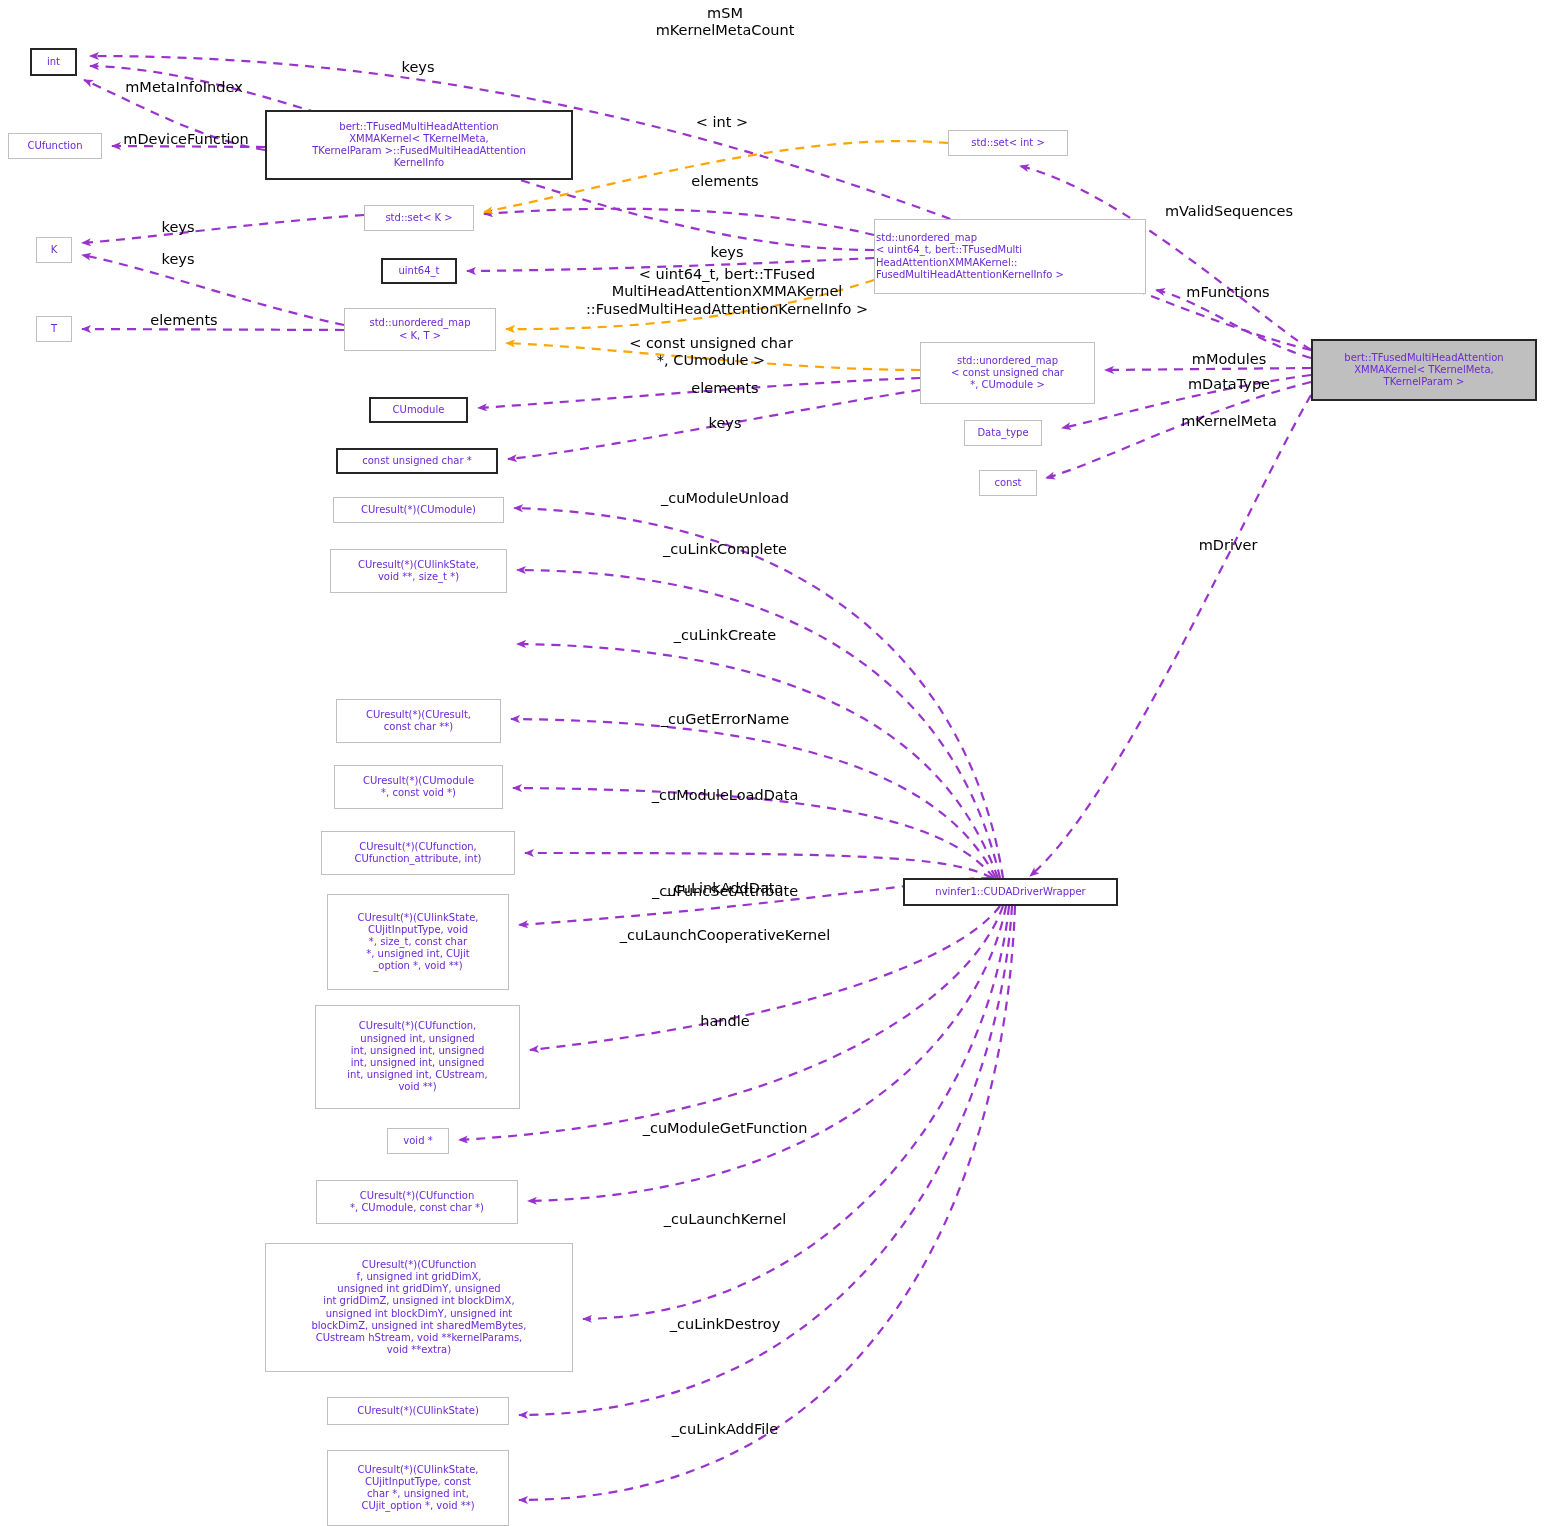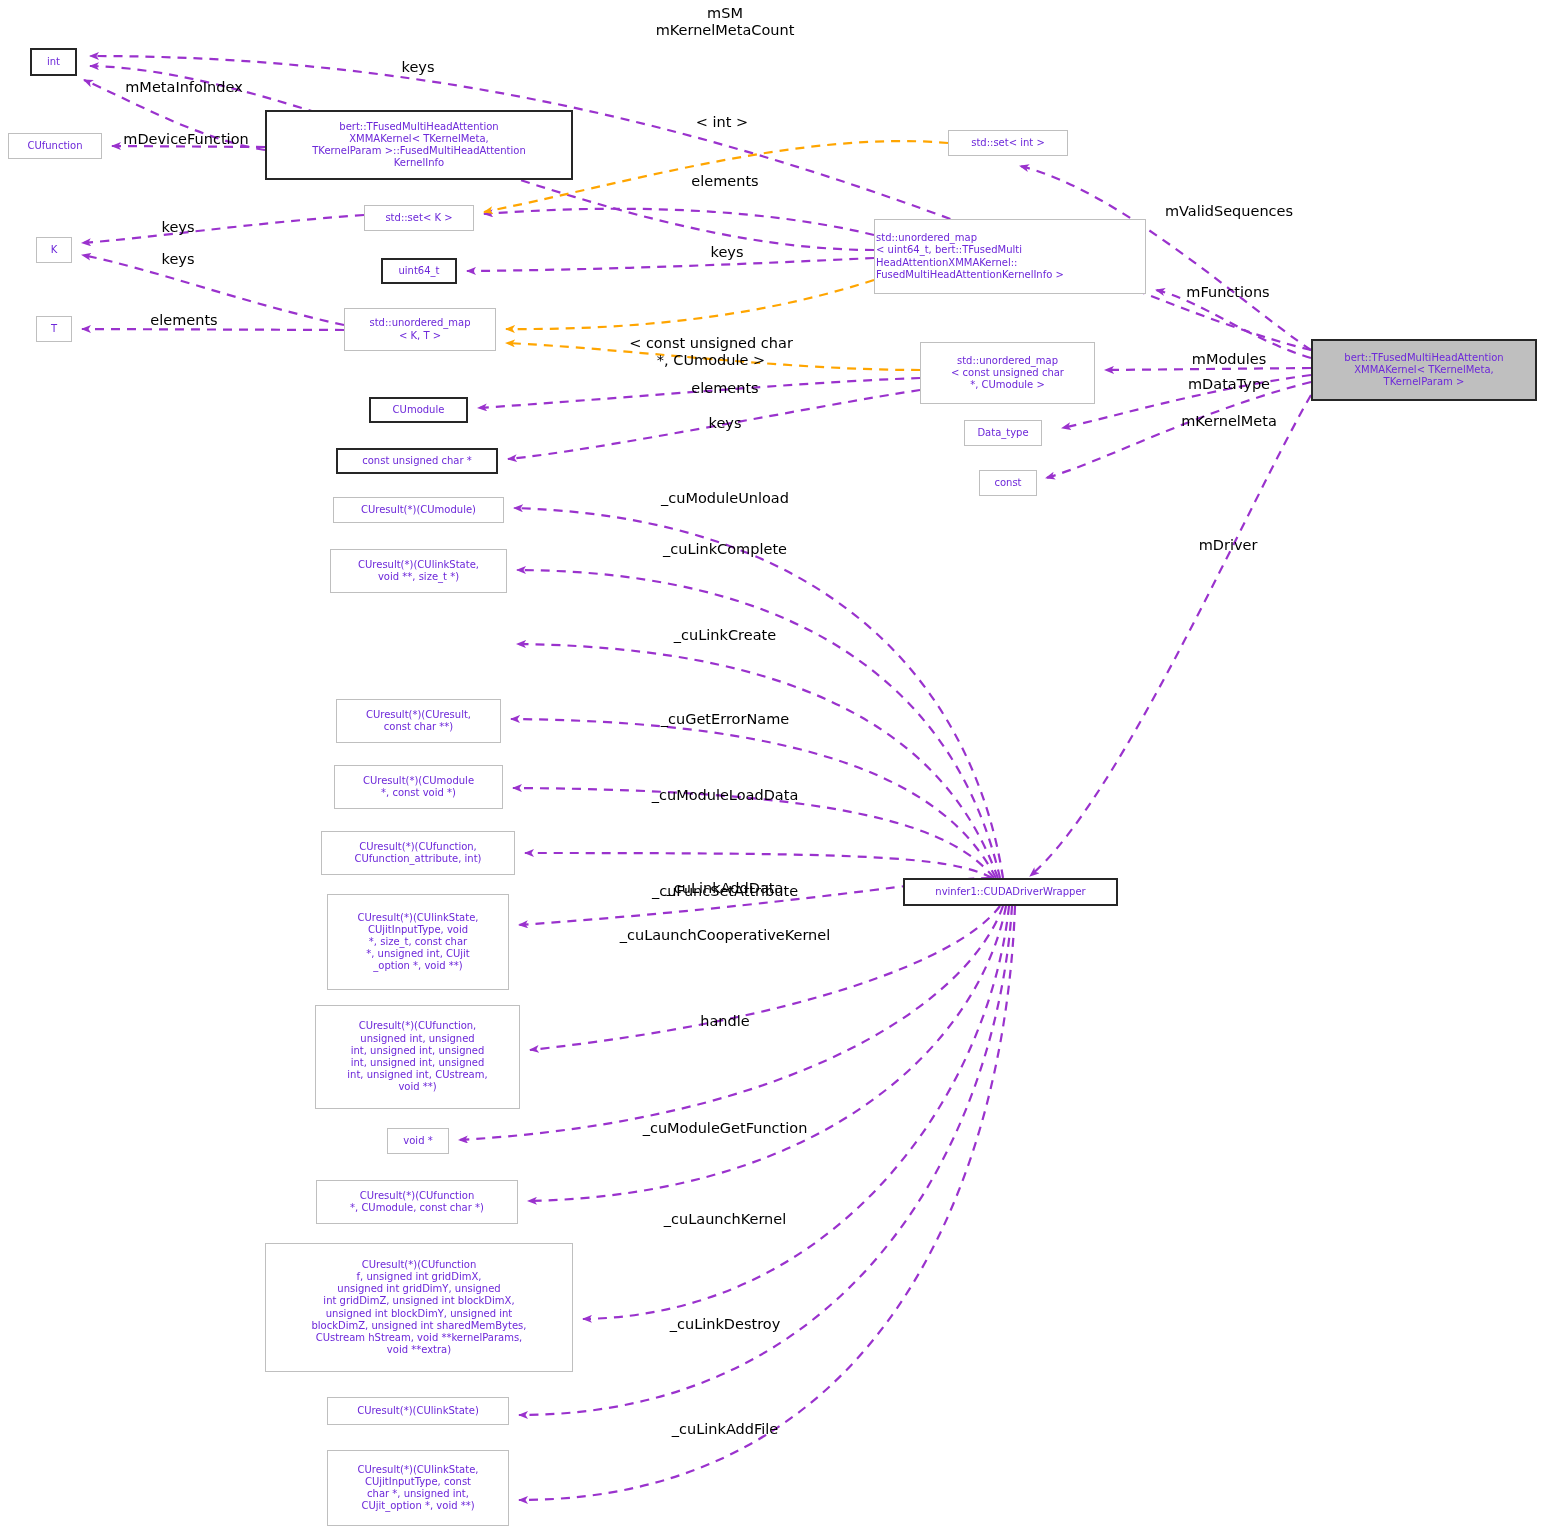--- a/index.html
+++ b/index.html
@@ -209,20 +209,23 @@
 mKernelMetaCount</div>
   <div class="edge-label" style="left:418px;top:59px;">keys</div>
   <div class="edge-label" style="left:184px;top:79px;">mMetaInfoIndex</div>
   <div class="edge-label" style="left:186px;top:131px;">mDeviceFunction</div>
   <div class="edge-label" style="left:722px;top:114px;">&lt; int &gt;</div>
   <div class="edge-label" style="left:725px;top:173px;">elements</div>
   <div class="edge-label" style="left:1229px;top:203px;">mValidSequences</div>
   <div class="edge-label" style="left:178px;top:219px;">keys</div>
   <div class="edge-label" style="left:727px;top:244px;">keys</div>
   <div class="edge-label" style="left:178px;top:251px;">keys</div>
+  <div class="edge-label" style="left:727px;top:266px;">&lt; uint64_t, bert::TFused
+MultiHeadAttentionXMMAKernel
+::FusedMultiHeadAttentionKernelInfo &gt;</div>
   <div class="edge-label" style="left:1228px;top:284px;">mFunctions</div>
   <div class="edge-label" style="left:184px;top:312px;">elements</div>
   <div class="edge-label" style="left:711px;top:335px;">&lt; const unsigned char
 *, CUmodule &gt;</div>
   <div class="edge-label" style="left:1229px;top:351px;">mModules</div>
   <div class="edge-label" style="left:1229px;top:376px;">mDataType</div>
   <div class="edge-label" style="left:725px;top:380px;">elements</div>
   <div class="edge-label" style="left:1229px;top:413px;">mKernelMeta</div>
   <div class="edge-label" style="left:725px;top:415px;">keys</div>
   <div class="edge-label" style="left:725px;top:490px;">_cuModuleUnload</div>

